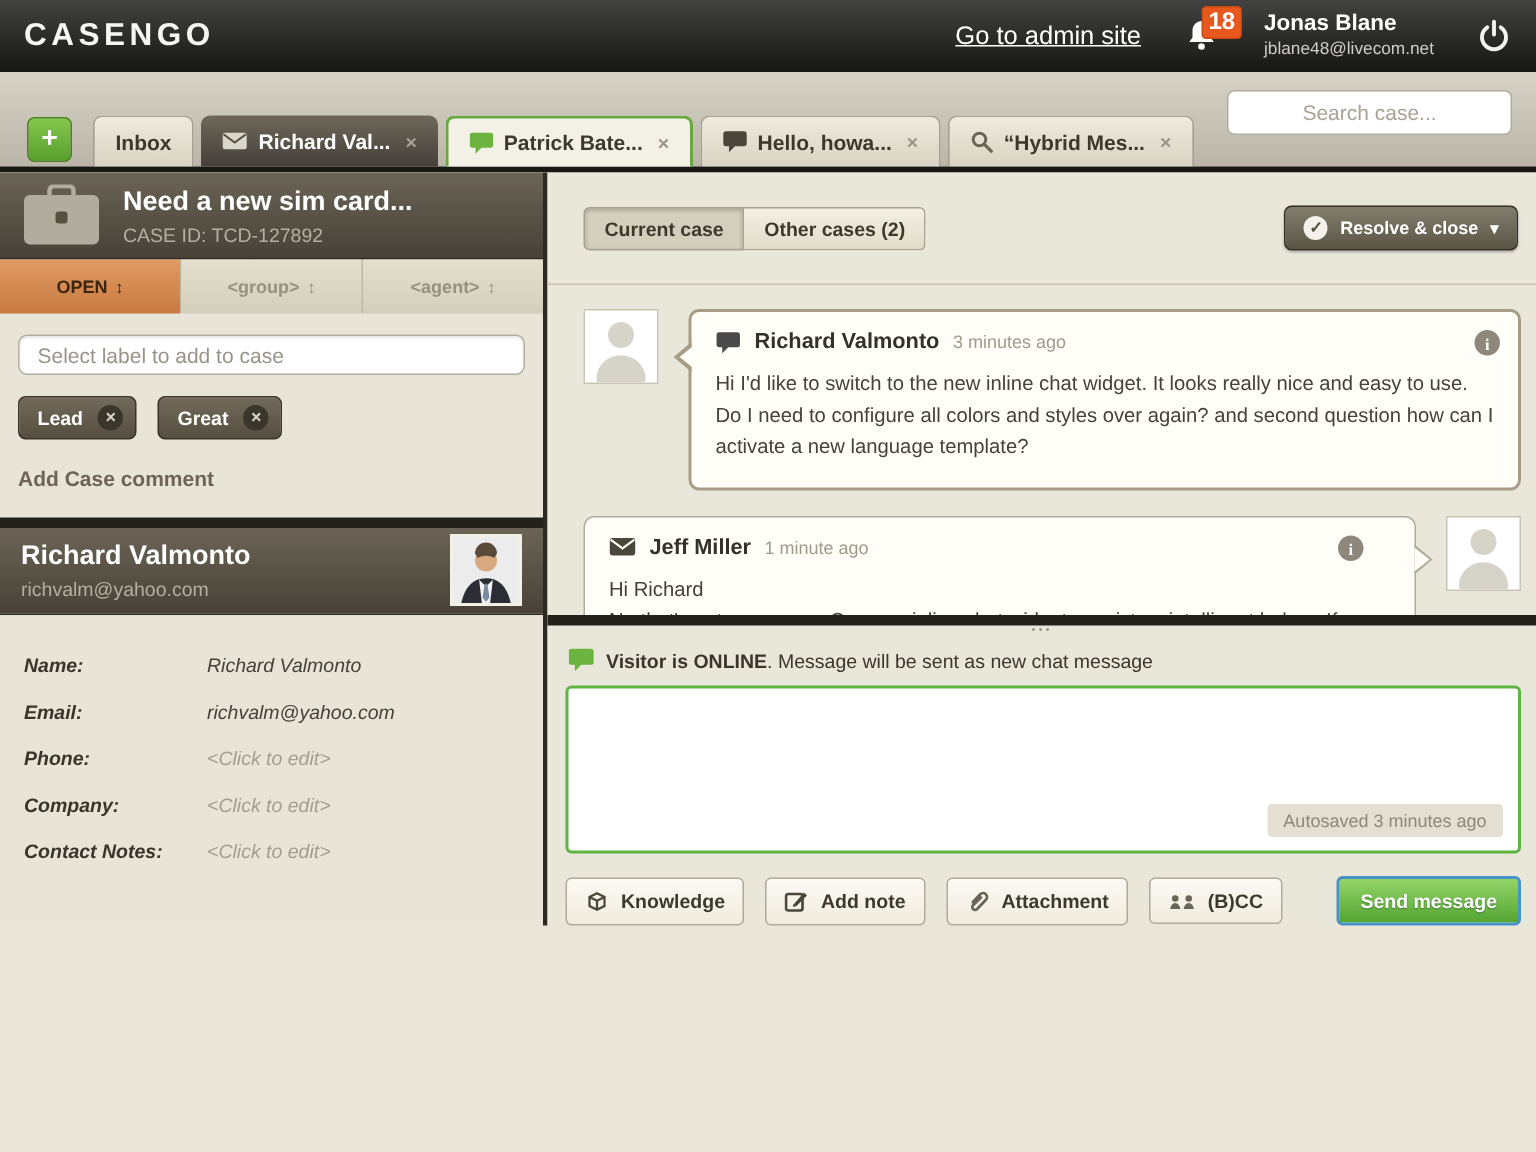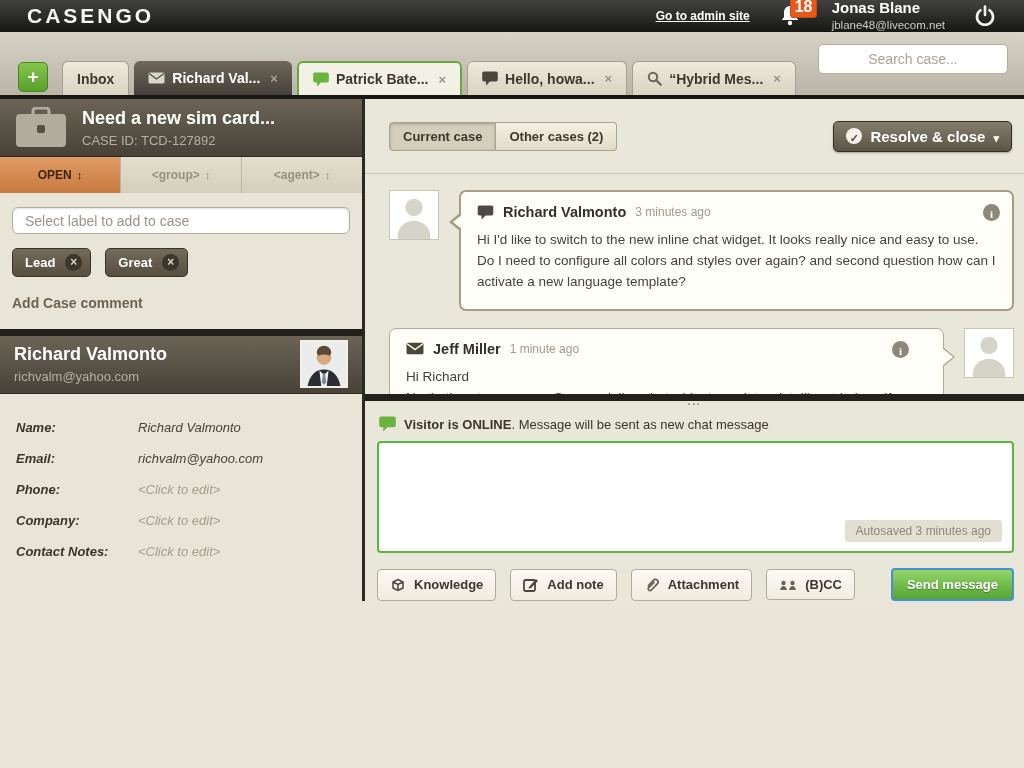--- a/index.html
+++ b/index.html
@@ -1,23 +1,23 @@
 <!DOCTYPE html>
 <html><head>
 <meta charset="utf-8">
 <style>
   * { margin:0; padding:0; box-sizing:border-box; }
   html,body { width:1024px; height:768px; overflow:hidden; }
   body { font-family:"Liberation Sans", sans-serif; background:#e9e5d8; }
 
   
-  .topbar { height:32px; background:linear-gradient(#424240,#161614); display:flex; align-items:center; padding:0 27px; }
+  .topbar { height:48px; background:linear-gradient(#424240,#161614); display:flex; align-items:center; padding:0 16px; }
   .logo { color:#f6f6f4; font-size:21px; font-weight:bold; letter-spacing:3px; }
   .topbar-right { margin-left:auto; display:flex; align-items:center; gap:28px; }
-  .admin-link { color:#fff; font-weight:bold; font-size:12px; text-decoration:underline; cursor:pointer; }
+  .admin-link { color:#fff; font-weight:normal; font-size:17px; text-decoration:underline; cursor:pointer; }
   .bell-wrap { position:relative; width:26px; height:26px; }
   .badge { position:absolute; top:-7px; left:12px; background:#e8581c; border:1px solid #f4naN; border:1px solid #c74a12; color:#fff; font-size:16px; font-weight:bold; padding:1px 4px; border-radius:3px; }
   .user-block { color:#fff; line-height:1.25; }
   .user-name { font-size:15px; font-weight:bold; }
   .user-email { font-size:11.5px; color:#cfcdc8; }
 
   
   .tabstrip { height:67px; background:linear-gradient(#d6d2c6,#bab5a8); border-bottom:4px solid #191713; display:flex; align-items:flex-end; padding:0 16px; }
   .plus-btn { width:30px; height:30px; margin:0 14px 3px 2px; border-radius:5px; background:linear-gradient(#85c74c,#58a02d); border:1px solid #47861f; color:#fff; text-align:center; cursor:pointer; }
   .plus-btn::after { content:"+"; font-size:19px; font-weight:bold; line-height:28px; }
@@ -62,21 +62,21 @@
   .clabel { width:122px; font-weight:bold; color:#39352b; }
   .cvalue { color:#46423a; }
   .cvalue.ghost { color:#a49e8e; cursor:pointer; }
 
   
   .toolbar { height:75px; flex:none; display:flex; align-items:center; padding:0 12px 0 24px; border-bottom:1px solid #c8c3b2; }
   .seg { display:flex; }
   .seg-btn { font-size:13px; font-weight:bold; color:#3c382e; padding:6px 13px; border:1px solid #a9a392; cursor:pointer; }
   .seg-btn.on { background:#d4cfbc; border-radius:4px 0 0 4px; box-shadow:inset 0 1px 3px rgba(0,0,0,.25); }
   .seg-btn.off { background:linear-gradient(#f3efe2,#e1dcca); border-left:none; border-radius:0 4px 4px 0; }
-  .resolve-btn { margin-left:auto; display:flex; align-items:center; gap:8px; background:linear-gradient(#837d6d,#5b5546); border:1px solid #332f27; border-radius:5px; padding:6px 12px; color:#fff; font-size:15px; font-weight:bold; cursor:pointer; box-shadow:0 1px 2px rgba(0,0,0,.3); }
+  .resolve-btn { margin-left:auto; display:flex; align-items:center; gap:8px; background:linear-gradient(#837d6d,#5b5546); border:1px solid #332f27; border-radius:5px; padding:6px 12px; color:#fff; font-size:12px; font-weight:bold; cursor:pointer; box-shadow:0 1px 2px rgba(0,0,0,.3); }
   .check-circle { width:16px; height:16px; border-radius:50%; background:#f3f1e9; color:#55503f; text-align:center; }
   .check-circle::after { content:"✓"; font-size:11px; font-weight:bold; line-height:16px; }
   .caret::after { content:"▾"; font-size:11px; }
 
   
   .messages { flex:1; padding:16px 10px 0 24px; overflow:hidden; }
   .msg-row { display:flex; align-items:flex-start; margin-bottom:17px; }
   .avatar { width:50px; height:50px; background:#fff; border:1px solid #c9c4b3; overflow:hidden; flex:none; }
   .bubble { position:relative; flex:1; background:#fffef9; border-radius:7px; min-width:0; }
   .bubble.b1 { border:2px solid #a79d85; margin-left:20px; padding:12px 16px 16px; }

